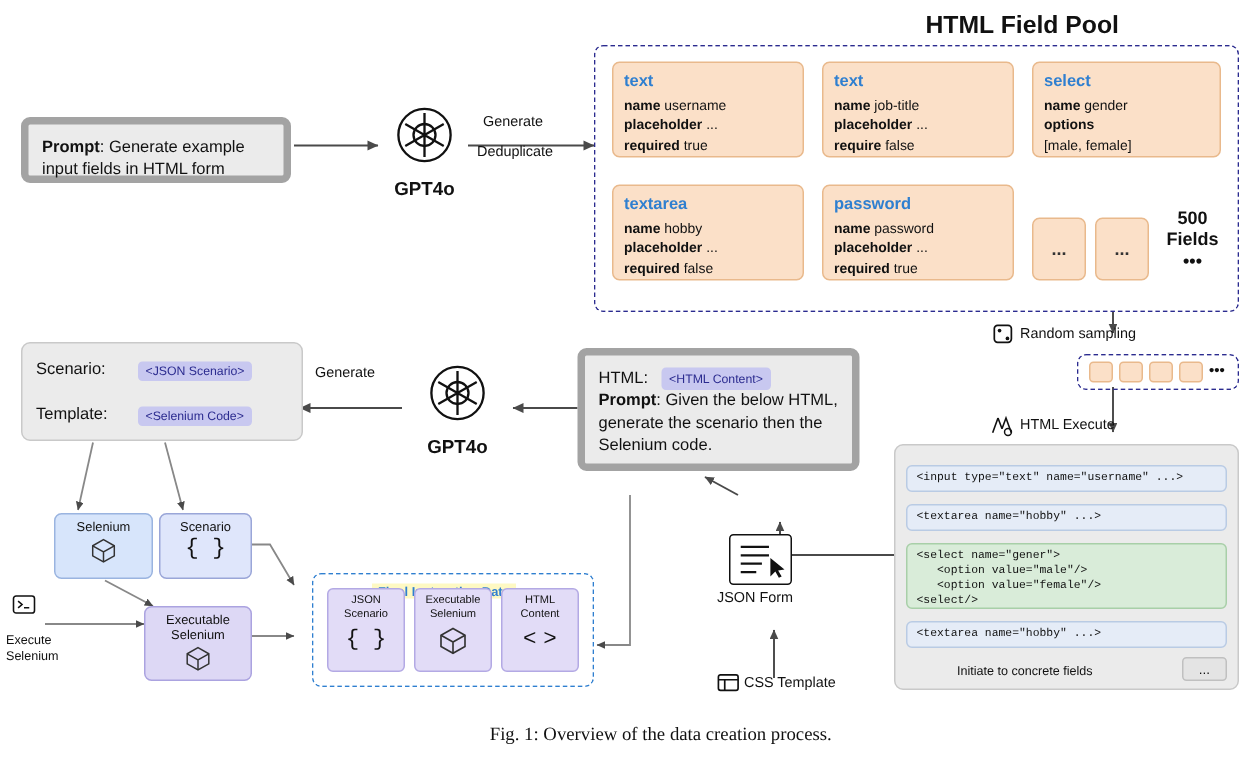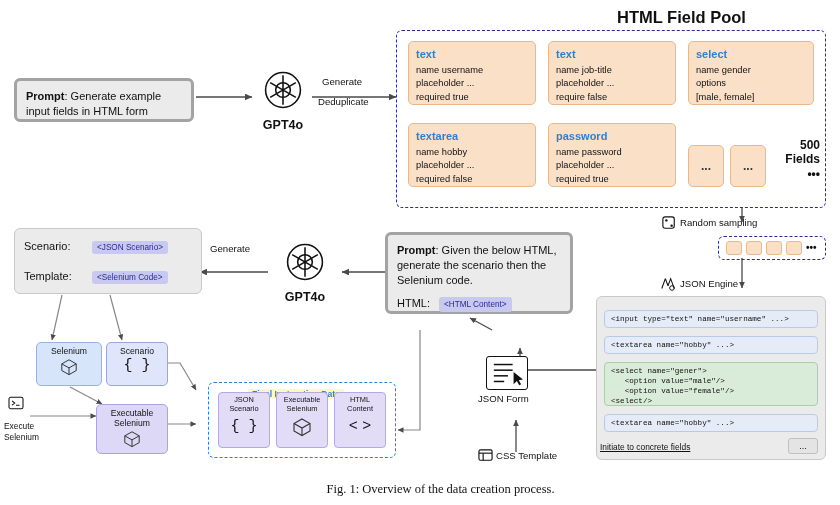--- a/index.html
+++ b/index.html
@@ -38,38 +38,38 @@
     line-height: 1.45;
     color: #111;
   }
   .field-type {
     color: #2f7fd0;
     font-weight: 700;
     font-size: 11px;
     display: block;
     margin-bottom: 1px;
   }
-  .field-card b { font-weight: 400; }
+  .field-card b { font-weight: 700; }
 
   .dots-card {
     background: #fbe0c8;
     border: 1px solid #e9b98c;
     border-radius: 5px;
     display: flex;
     align-items: center;
     justify-content: center;
     font-size: 12px;
     color: #333;
     font-weight: 700;
   }
 
   
   .prompt-box {
     background: #ebebeb;
-    border: 3px solid #a3a3a3;
+    border: 5px solid #a3a3a3;
     border-radius: 6px;
     padding: 8px 9px;
     font-size: 11px;
     line-height: 1.35;
   }
   .prompt-box b { font-weight: 700; }
 
   
   .lbl { font-size: 9.6px; color: #111; }
   .lbl-sm { font-size: 8.4px; color: #111; }
@@ -244,21 +244,21 @@
 <div class="abs field-card" style="left:548px; top:123px; width:128px; height:64px;">
   <span class="field-type">password</span>
   <div><b>name</b><span> password</span></div>
   <div><b>placeholder</b><span> ...</span></div>
   <div><b>required</b><span> true</span></div>
 </div>
 
 <div class="abs dots-card" style="left:688px; top:145px; width:36px; height:42px;">...</div>
 <div class="abs dots-card" style="left:730px; top:145px; width:36px; height:42px;">...</div>
 
-<div class="abs" style="left:770px; top:138px; width:50px; text-align:right;">
+<div class="abs" style="left:770px; top:138px; width:50px; text-align:center;">
   <div style="font-size:12px;font-weight:700;">500</div>
   <div style="font-size:12px;font-weight:700;">Fields</div>
   <div style="font-size:12px;font-weight:700;margin-top:1px;">•••</div>
 </div>
 
 <div class="abs prompt-box" style="left:14px; top:78px; width:180px; height:44px;">
   <b>Prompt</b><span>: Generate example input fields in HTML form</span>
 </div>
 
 <div class="abs gpt-wrap" style="left:252px; top:68px; width:62px;">
@@ -290,33 +290,33 @@
 <div class="abs samp-box" style="left:766px; top:241px; width:16px; height:14px;"></div>
 <div class="abs samp-box" style="left:786px; top:241px; width:16px; height:14px;"></div>
 <div class="abs" style="left:806px; top:242px; font-size:10px; font-weight:700;">•••</div>
 
 <div class="abs" style="left:660px; top:276px;">
   <svg width="16" height="16" viewBox="0 0 18 18">
     <path d="M2 14 L6 3 M6 3 L9 11 M9 11 L12 3 L16 14" fill="none" stroke="#111" stroke-width="1.2"></path>
     <circle cx="13.5" cy="13.5" r="2.6" fill="none" stroke="#111" stroke-width="1.1"></circle>
   </svg>
 </div>
-<div class="abs lbl" style="left:680px; top:278px;">JSON Engine</div>
+<div class="abs lbl" style="left:680px; top:278px;">HTML Execute</div>
 
 <div class="abs engine-panel" style="left:596px; top:296px; width:230px; height:164px;"></div>
 
 <div class="abs code-card mono" style="left:604px; top:310px; width:214px; height:18px;">&lt;input type="text" name="username" ...&gt;</div>
 <div class="abs code-card mono" style="left:604px; top:336px; width:214px; height:18px;">&lt;textarea name="hobby" ...&gt;</div>
 <div class="abs code-card green mono" style="left:604px; top:362px; width:214px; height:44px; white-space:pre;">&lt;select name="gener"&gt;
    &lt;option value="male"/&gt;
    &lt;option value="female"/&gt;
 &lt;select/&gt;</div>
 <div class="abs code-card mono" style="left:604px; top:414px; width:214px; height:18px;">&lt;textarea name="hobby" ...&gt;</div>
 
-<div class="abs lbl-sm" style="left:600px; top:442px;text-decoration:underline;">Initiate to concrete fields</div>
+<div class="abs lbl-sm" style="left:638px; top:442px;">Initiate to concrete fields</div>
 <div class="abs" style="left:788px; top:438px; width:30px; height:16px; background:#e4e4e4; border:1px solid #c0c0c0; border-radius:3px; font-size:9px; text-align:center; line-height:15px;">...</div>
 
 <div class="abs" style="left:478px; top:448px;">
   <svg width="15" height="15" viewBox="0 0 16 16">
     <rect x="1" y="2" width="14" height="11" rx="1.5" fill="none" stroke="#111" stroke-width="1.2"></rect>
     <line x1="1" y1="5.5" x2="15" y2="5.5" stroke="#111" stroke-width="1.2"></line>
     <line x1="5.5" y1="5.5" x2="5.5" y2="13" stroke="#111" stroke-width="1.2"></line>
   </svg>
 </div>
 <div class="abs lbl" style="left:496px; top:450px;">CSS Template</div>
@@ -326,26 +326,26 @@
     <line x1="7" y1="8" x2="27" y2="8" stroke="#111" stroke-width="1.6"></line>
     <line x1="7" y1="14" x2="27" y2="14" stroke="#111" stroke-width="1.6"></line>
     <line x1="7" y1="20" x2="22" y2="20" stroke="#111" stroke-width="1.6"></line>
     <line x1="7" y1="26" x2="18" y2="26" stroke="#111" stroke-width="1.6"></line>
     <path d="M28 16 L28 29 L31.5 25.5 L34 30 L36 29 L33.5 24.8 L38 24 z" fill="#111"></path>
   </svg>
 </div>
 <div class="abs lbl" style="left:478px; top:393px;">JSON Form</div>
 
 <div class="abs prompt-box" style="left:385px; top:232px; width:188px; height:82px;">
-  <div style="margin-bottom:8px;">
-    <b>Prompt</b><span>: Given the below HTML, generate the scenario then the Selenium code.</span>
-  </div>
   <div>
     <span>HTML:</span>
     <span class="chip" style="margin-left:6px;">&lt;HTML Content&gt;</span>
+  </div>
+  <div style="margin-bottom:8px;">
+    <b>Prompt</b><span>: Given the below HTML, generate the scenario then the Selenium code.</span>
   </div>
 </div>
 
 <div class="abs gpt-wrap" style="left:274px; top:240px; width:62px;">
   <svg width="44" height="44" viewBox="0 0 48 48">
     <g fill="none" stroke="#111" stroke-width="1.7">
       <circle cx="24" cy="24" r="19"></circle>
       <path d="M24 8 L24 40 M10 16 L38 32 M10 32 L38 16"></path>
       <circle cx="24" cy="24" r="8"></circle>
     </g>

